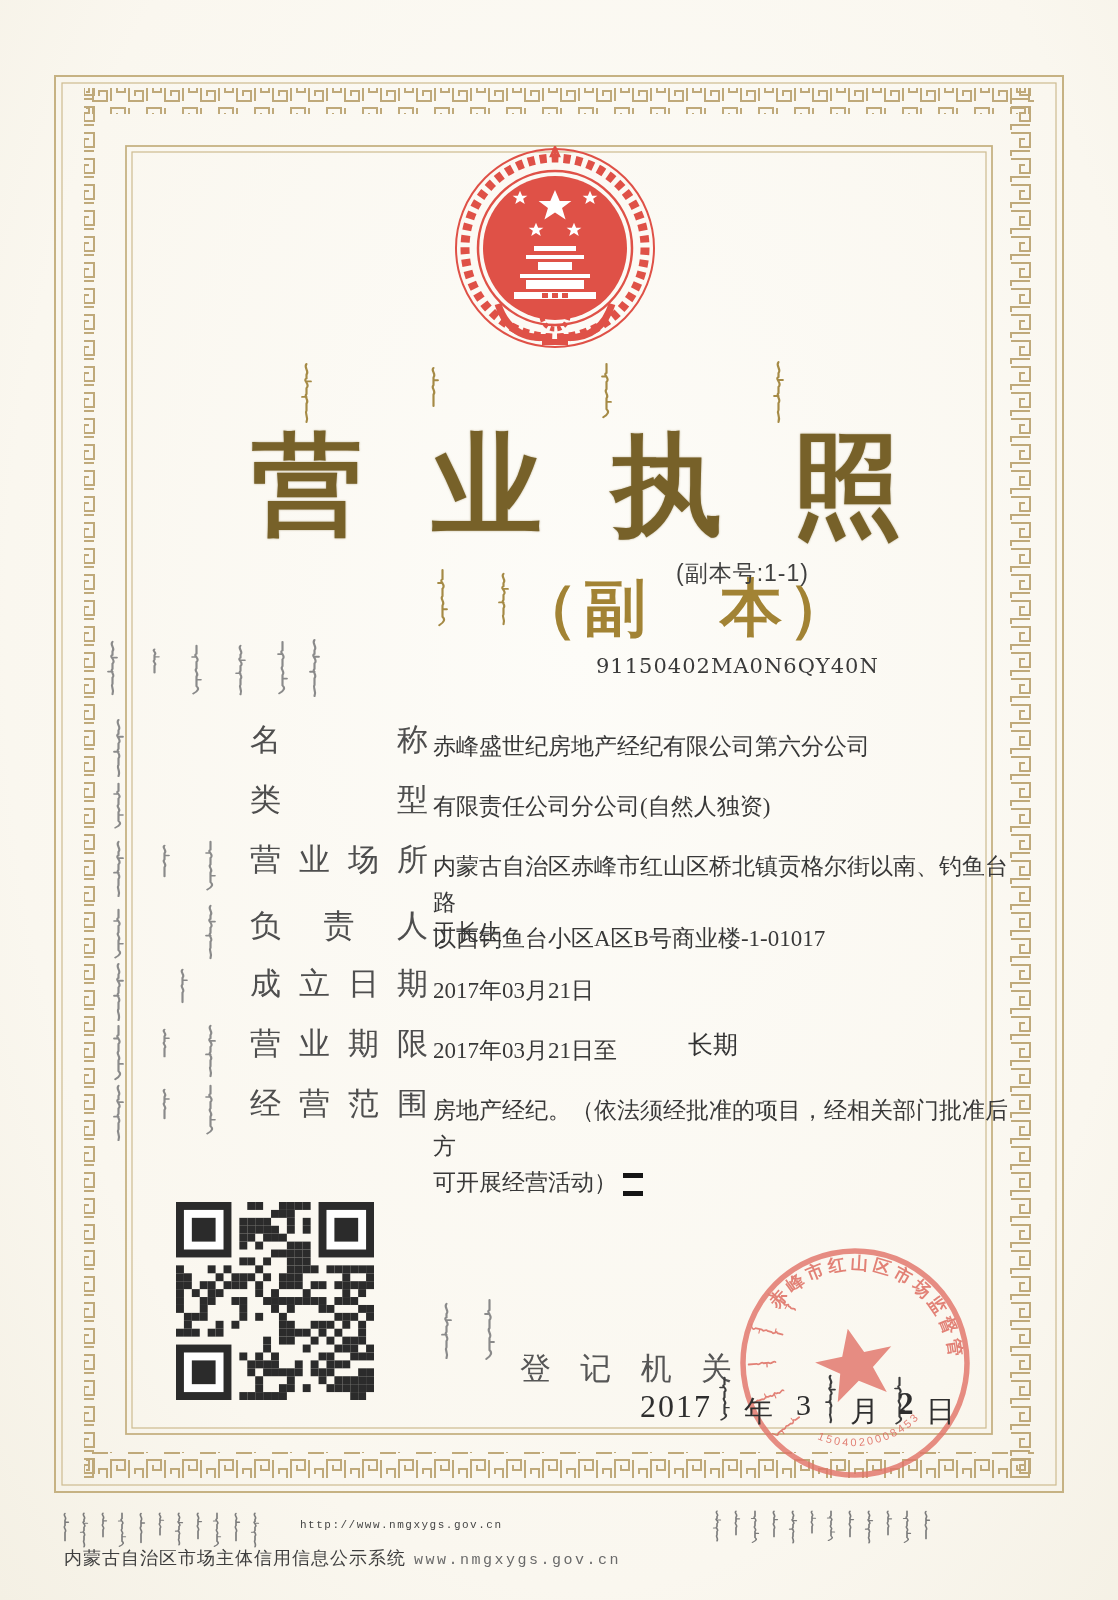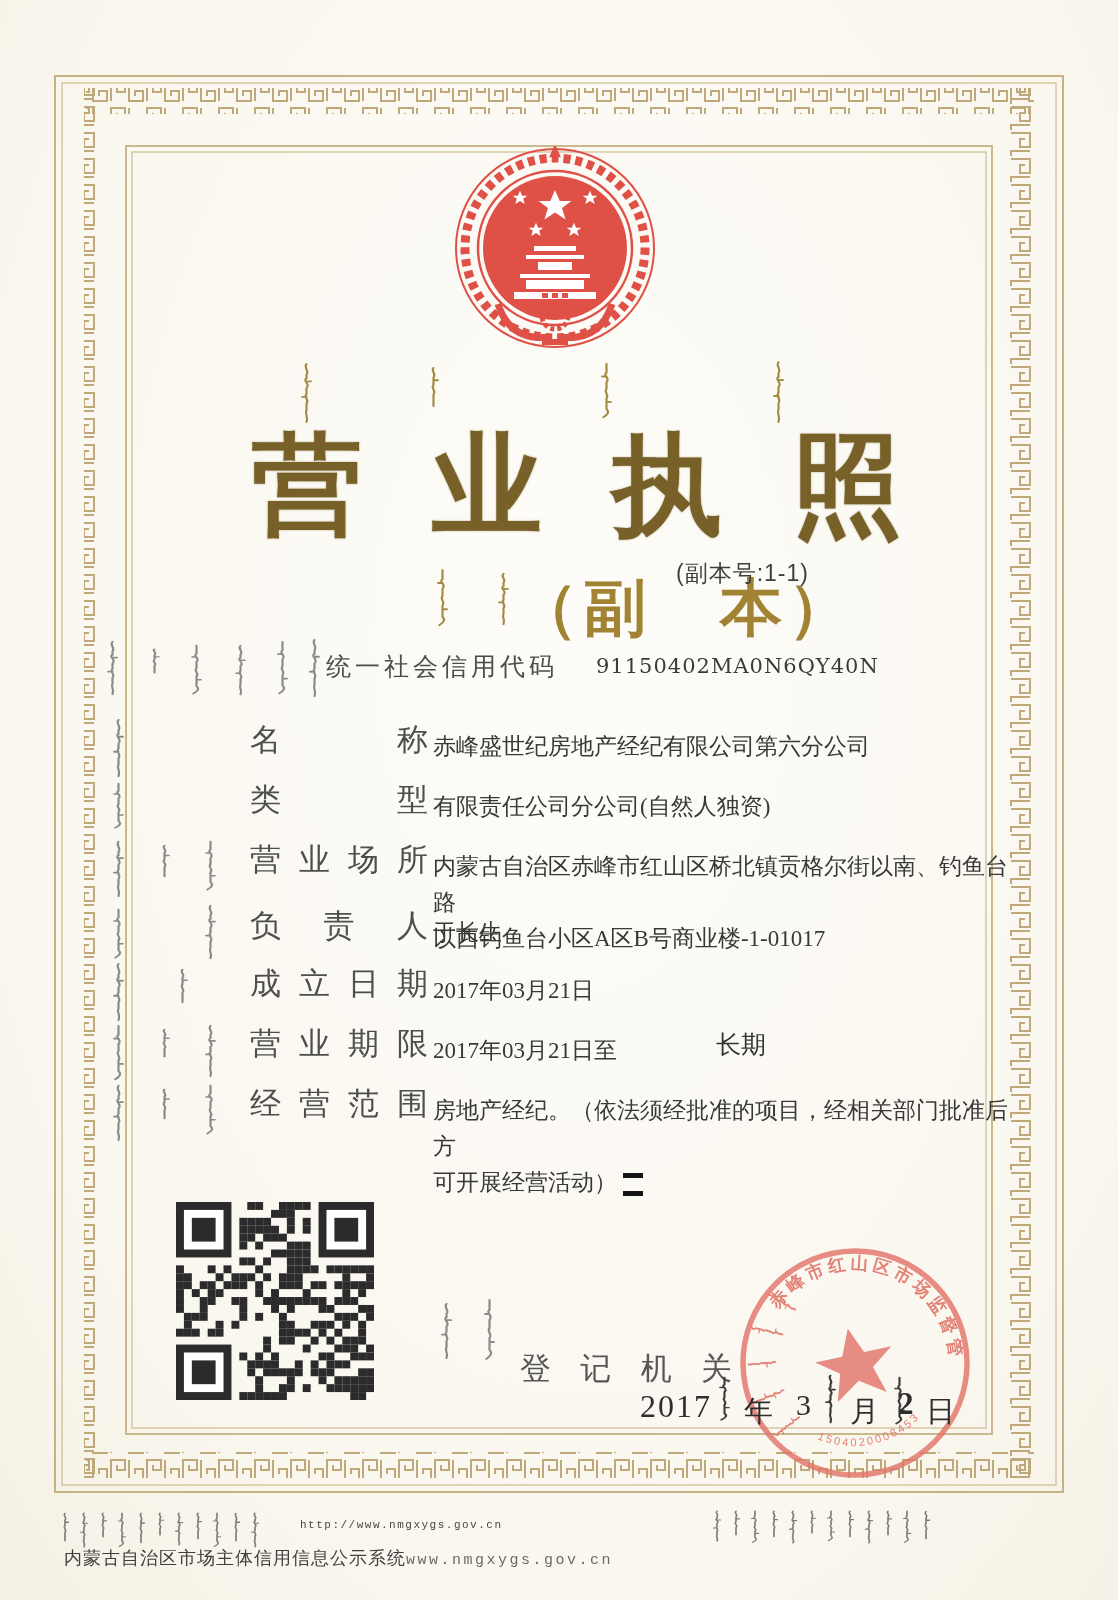--- a/index.html
+++ b/index.html
@@ -25,33 +25,33 @@
   .credit-label{position:absolute;left:326px;top:650px;font-size:25px;color:#4c4c4c;letter-spacing:4px;white-space:nowrap;}
   .credit-code{position:absolute;left:596px;top:654px;font-size:21px;color:#3a3a3a;letter-spacing:1px;
       font-family:"DejaVu Serif","Liberation Serif",serif;white-space:nowrap;}
 
   .frow{position:absolute;left:0;top:0;width:1118px;}
   .flabel{position:absolute;left:250px;top:0;width:178px;font-size:31px;color:#4e4e4e;
       text-align:justify;text-align-last:justify;line-height:1.15;}
   .fvalue{position:absolute;left:433px;top:7px;width:580px;font-size:23px;color:#383838;
       font-family:"Liberation Serif","DejaVu Serif",serif;line-height:36px;white-space:pre-line;}
   .fextra{position:absolute;left:688px;top:2px;font-size:25px;color:#333;
-      font-family:Liberation Sans, sans-serif;margin-left:28px;}
+      font-family:Liberation Sans, sans-serif;}
   .seal-mark{display:inline-block;width:20px;height:13px;margin-left:6px;vertical-align:middle;
       border-top:5px solid #151515;border-bottom:5px solid #151515;}
 
   .reg-label{position:absolute;left:520px;top:1348px;width:212px;font-size:31px;color:#565656;
       text-align:justify;text-align-last:justify;}
 
   .date-part{position:absolute;color:#2e2e2e;font-family:"Liberation Serif",serif;white-space:nowrap;}
 
   .foot-url{position:absolute;left:300px;top:1519px;font-size:11px;color:#464646;letter-spacing:1.5px;
       font-family:"Liberation Mono","DejaVu Sans Mono",monospace;}
   .foot-sys{position:absolute;left:64px;top:1546px;font-size:18px;color:#3f3f3f;letter-spacing:1px;white-space:nowrap;}
-  .foot-www{font-size:15px;color:#6a6a6a;letter-spacing:2.5px;
+  .foot-www{font-size:15px;color:#6a6a6a;letter-spacing:2.5px;margin-left:8px;
       font-family:"Liberation Mono","DejaVu Sans Mono",monospace;}
   .foot-right{position:absolute;left:700px;top:1551px;font-size:17px;color:#3f3f3f;letter-spacing:0.5px;white-space:nowrap;}
 </style>
 </head>
 <body>
 
 <div class="page">
 
   <svg class="layer" width="1118" height="1600" viewBox="0 0 1118 1600">
     <defs>
@@ -151,21 +151,20 @@
     </svg>
   <svg class="mg" style="left:234px;top:644px;height:52px;">
       <use href="#mgA"></use>
     </svg>
   <svg class="mg" style="left:276px;top:640px;height:56px;">
       <use href="#mgB"></use>
     </svg>
   <svg class="mg" style="left:308px;top:638px;height:60px;">
       <use href="#mgA"></use>
     </svg>
-  <div class="credit-label">统一社会信用代码</div>
   <div class="credit-code">91150402MA0N6QY40N</div>
 
   <div class="frow" style="top:722px;">
     <svg class="mg" style="left:112px;top:-4px;height:60px;">
         <use href="#mgA"></use>
       </svg>
     <div class="flabel">名称</div>
     <div class="fvalue">赤峰盛世纪房地产经纪有限公司第六分公司</div>
   </div>
 

